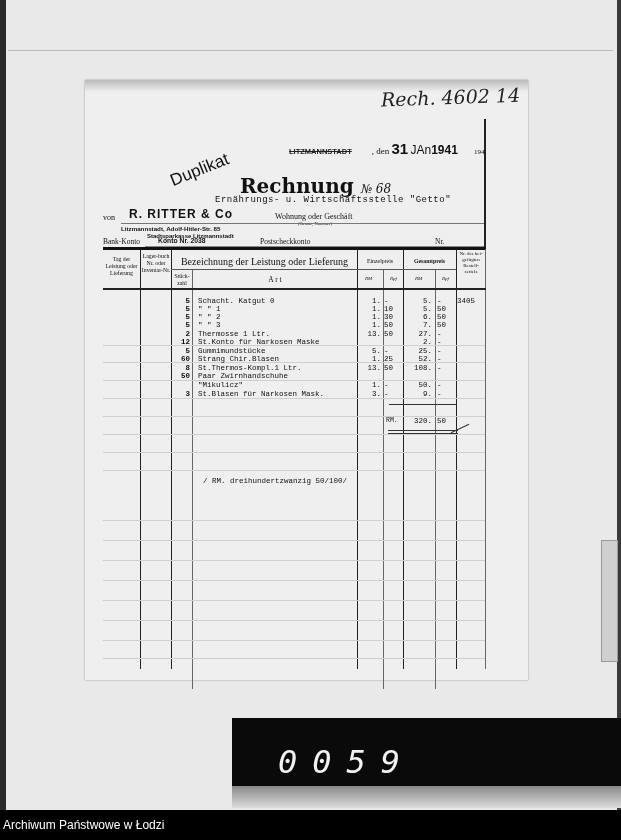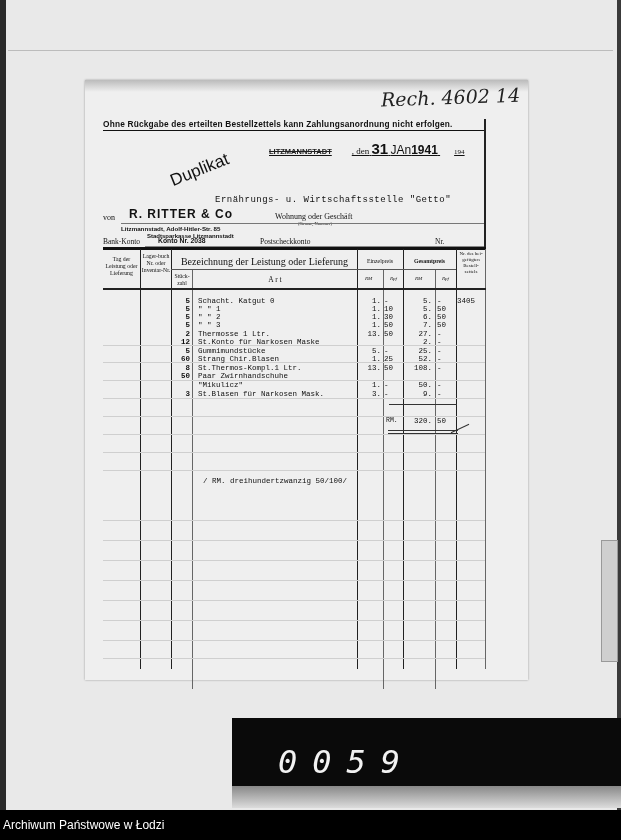--- a/index.html
+++ b/index.html
@@ -5,21 +5,21 @@
   html, body { margin:0; padding:0; }
   body { width:621px; height:840px; background:#e9e9e9; position:relative; overflow:hidden; font-family:"Liberation Serif", serif; color:#111; }
   .scan-top-line { position:absolute; left:8px; right:8px; top:50px; height:1px; background:#bcbcbc; }
   .left-edge { position:absolute; left:0; top:0; width:6px; height:810px; background:#2a2a2a; }
   .right-edge { position:absolute; right:0; top:0; width:4px; height:810px; background:#3a3a3a; }
   .paper { position:absolute; left:85px; top:80px; width:443px; height:600px; background:#efefef; box-shadow: 0 0 2px #999; }
   .paper-top-shade { position:absolute; left:0; right:0; top:0; height:12px; background:linear-gradient(#bbb,#efefef); }
   .handnote { position:absolute; right:8px; top:6px; font-family:"DejaVu Serif", serif; font-style:italic; font-size:19px; color:#222; transform:rotate(-2deg); }
   .notice { position:absolute; left:18px; top:39px; width:381px; font-family:"Liberation Sans", sans-serif; font-weight:bold; font-size:8.3px; letter-spacing:0.2px; border-bottom:1.5px solid #111; padding-bottom:1px; white-space:nowrap; }
   .vline-right { position:absolute; left:399px; top:39px; width:1.5px; height:130px; background:#222; }
-  .date-line { position:absolute; left:184px; top:60px; font-size:9px; white-space:nowrap;text-decoration:underline; }
+  .date-line { position:absolute; left:204px; top:60px; font-size:9px; white-space:nowrap; }
   .date-city { font-family:"Liberation Sans", sans-serif; font-weight:bold; font-size:7.5px; text-decoration:line-through; color:#222; margin-right:20px; }
   .date-day { font-family:"Liberation Sans", sans-serif; font-weight:bold; font-size:15px; }
   .date-month { font-family:"Liberation Sans", sans-serif; font-size:12px; }
   .date-year { font-family:"Liberation Sans", sans-serif; font-weight:bold; font-size:12px; }
   .date-194 { font-size:7px; margin-left:14px; }
   .stamp-dup { position:absolute; left:84px; top:80px; font-family:"Liberation Sans", sans-serif; font-size:17px; transform:rotate(-22deg); color:#111; }
   .title { position:absolute; left:155px; top:94px; font-family:"DejaVu Serif", serif; font-weight:bold; font-size:20px; }
   .title-no { font-family:"DejaVu Serif", serif; font-style:italic; font-size:12px; font-weight:normal; }
   .recipient { position:absolute; left:130px; top:115px; font-family:"Liberation Mono", monospace; font-size:9px; letter-spacing:0.5px; white-space:nowrap; }
   .von { position:absolute; left:18px; top:133px; font-size:8px; }
@@ -65,31 +65,31 @@
 </head>
 <body>
 
 <div class="left-edge"></div>
 <div class="right-edge"></div>
 <div class="scan-top-line"></div>
 
 <div class="paper">
   <div class="paper-top-shade"></div>
   <div class="handnote">Rech. 4602 14</div>
-  <div class="notice">Ohne Rückgabe des erteilten Bestellzettels kann Zahlungsanordnung nicht erfolgen.</div>
   <div class="vline-right"></div>
 
   <div class="date-line">
     <span class="date-city">LITZMANNSTADT</span><span>, den</span>
     <span class="date-day">31</span>
     <span class="date-month">JAn</span><span class="date-year">1941</span>
     <span class="date-194">194</span>
   </div>
 
   <div class="stamp-dup">Duplikat</div>
+  <div class="title"><span>Rechnung</span> <span class="title-no">№ 68</span></div>
   <div class="recipient">Ernährungs- u. Wirtschaftsstelle "Getto"</div>
 
   <div class="von">von</div>
   <div class="firm">R. RITTER &amp; Co</div>
   <div class="firm-line"></div>
   <div class="firm-addr">Litzmannstadt, Adolf-Hitler-Str. 85</div>
   <div class="firm-bank">Stadtsparkasse Litzmannstadt</div>
   <div class="wohnung">Wohnung oder Geschäft</div>
   <div class="wohnung-sub">(Strasse, Nummer)</div>
   <div class="wohnung-line"></div>

